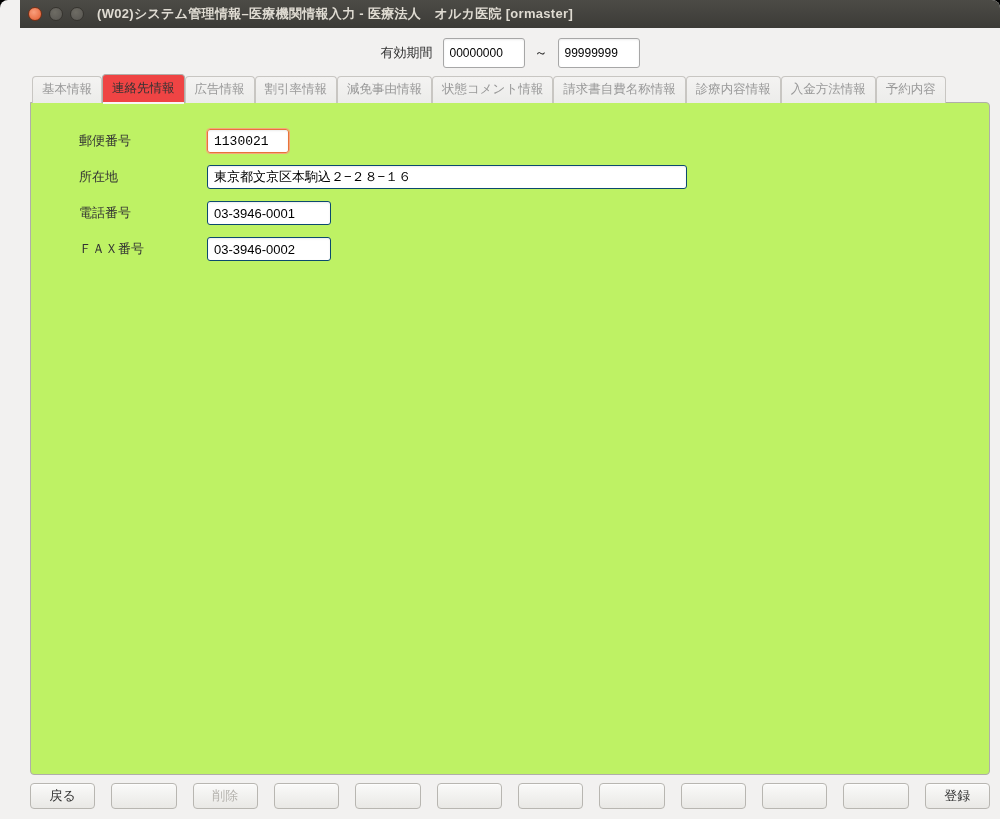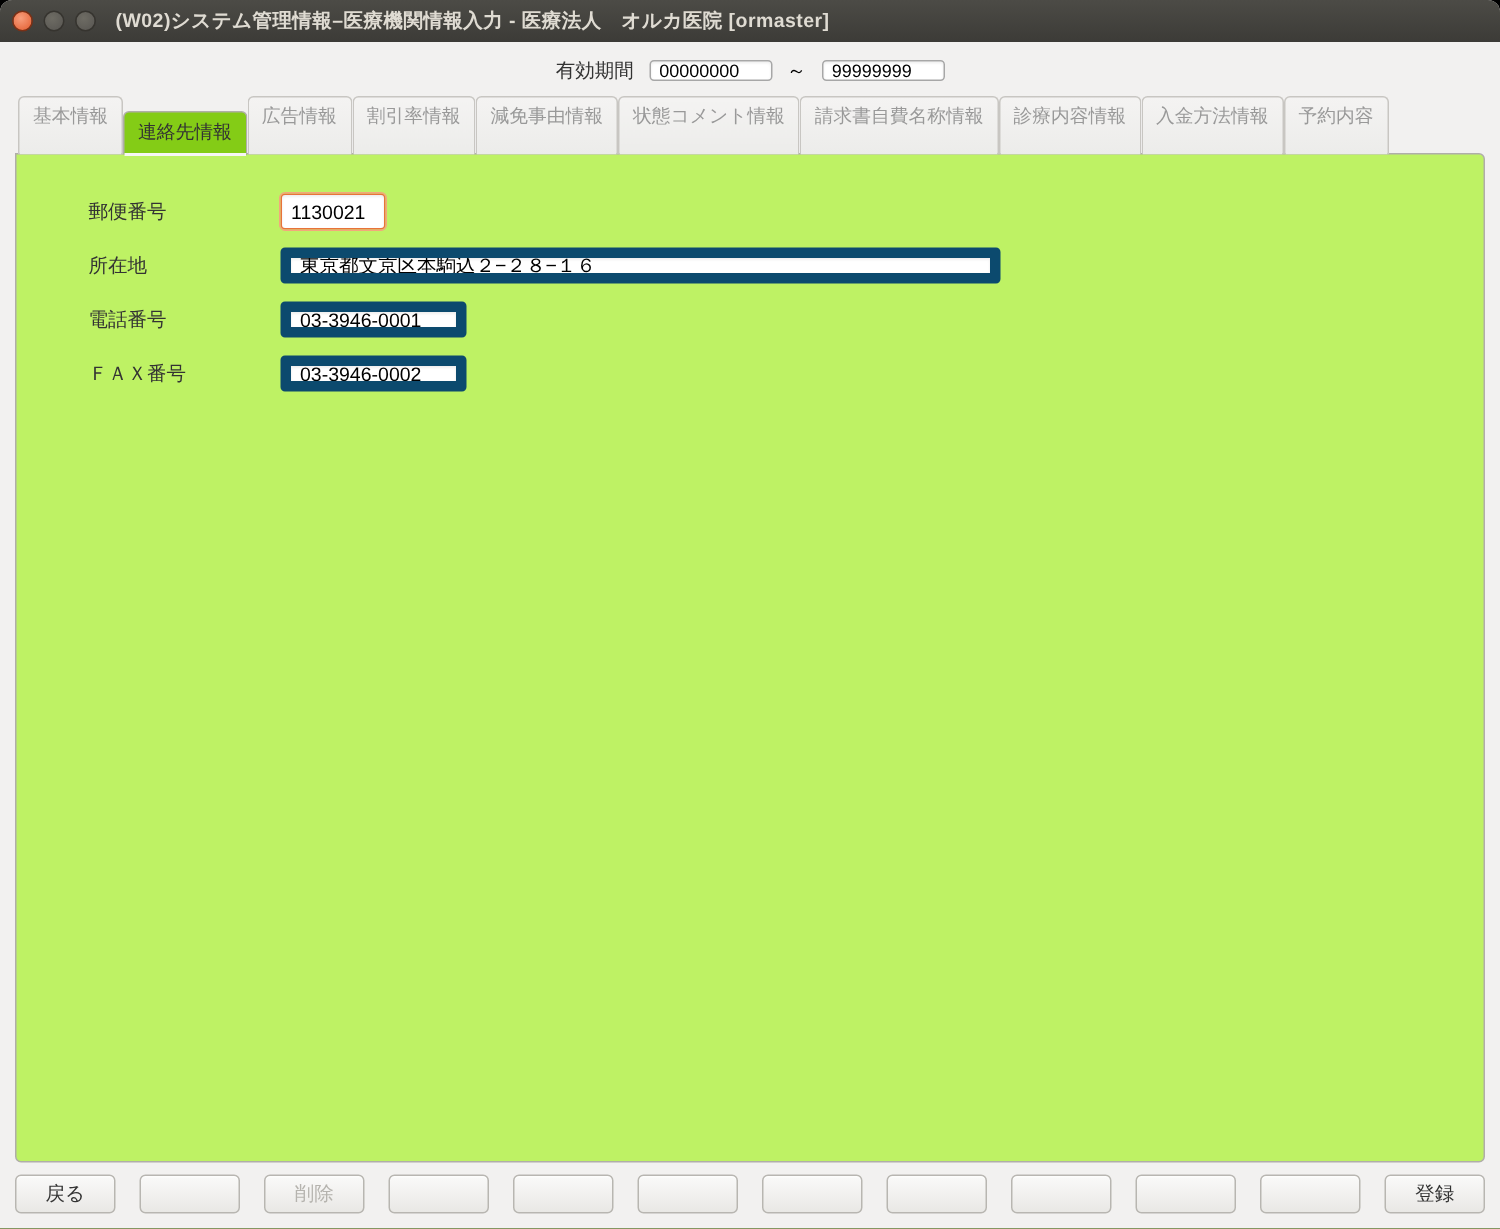--- a/index.html
+++ b/index.html
@@ -11,20 +11,21 @@
       height: 819px;
       overflow: hidden;
     }
     .window {
       width: 1000px;
       height: 819px;
       background: #f2f1f0;
       border-radius: 8px 8px 0 0;
       overflow: hidden;
       position: relative;
+      padding-left: 20px;
     }
     .titlebar {
       height: 28px;
       background: linear-gradient(to bottom, #4c4b46, #3c3b37);
       display: flex;
       align-items: center;
       padding: 0 8px;
       gap: 7px;
     }
     .titlebar-btn {
@@ -55,21 +56,21 @@
       gap: 10px;
       margin-bottom: 6px;
       padding-top: 2px;
     }
     .validity-label {
       font-size: 13px;
       color: #333;
     }
     .validity-input {
       width: 82px;
-      height: 14px;
+      height: 30px;
       border: 1px solid #a7a7a7;
       border-radius: 3px;
       padding: 0 6px;
       font-size: 12px;
       background: #fff;
       box-shadow: inset 0 1px 2px rgba(0,0,0,0.08);
     }
     .validity-tilde { font-size: 13px; }
     .tabbar {
       display: flex;
@@ -84,24 +85,24 @@
       background: linear-gradient(to bottom, #f4f3f2, #ececea);
       border: 1px solid #c8c6c2;
       border-bottom: none;
       border-radius: 4px 4px 0 0;
       margin-right: 0px;
       cursor: default;
       margin-top: 2px;
     }
     .tab.active {
       color: #333;
-      background: #84cc16;
+      background: #ef4444;
       border-color: #b0aea9;
       position: relative;
-      margin-top: 12px;
+      margin-top: 0;
       padding-top: 5px;
       padding-bottom: 6px;
     }
     .tab.active::after {
       content: "";
       position: absolute;
       left: 0; right: 0; bottom: -1px;
       height: 2px;
       background: #f7f6f5;
     }
@@ -121,32 +122,32 @@
       margin-bottom: 12px;
     }
     .form-label {
       width: 146px;
       font-size: 13px;
       color: #333;
       padding-left: 18px;
     }
     .form-input {
       height: 24px;
-      border: 7px solid #0c4a6e;
+      border: 1px solid #0c4a6e;
       border-radius: 3px;
       padding: 0 6px;
       font-size: 13px;
       background: #fff;
       box-shadow: inset 0 1px 2px rgba(0,0,0,0.08);
     }
     .form-input.focused {
       border: 1px solid #e8733a;
       outline: 1px solid #f3a77c;
     }
-    .w-zip { width: 70px; }
+    .w-zip { width: 82px; font-family: Liberation Mono, monospace; }
     .w-address { width: 480px; }
     .w-tel { width: 124px; }
     .button-bar {
       display: flex;
       gap: 16px;
       padding: 8px 0 10px 0;
     }
     .bbar-btn {
       flex: 1;
       height: 26px;

